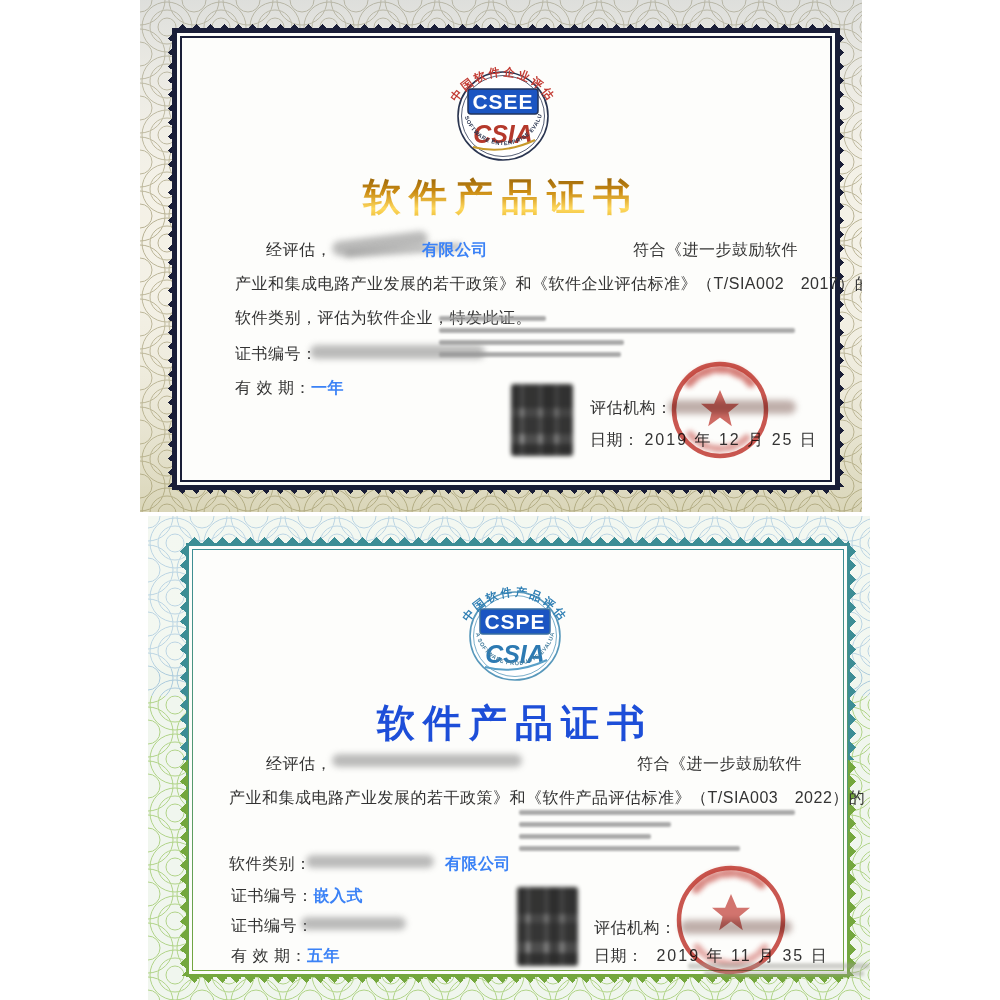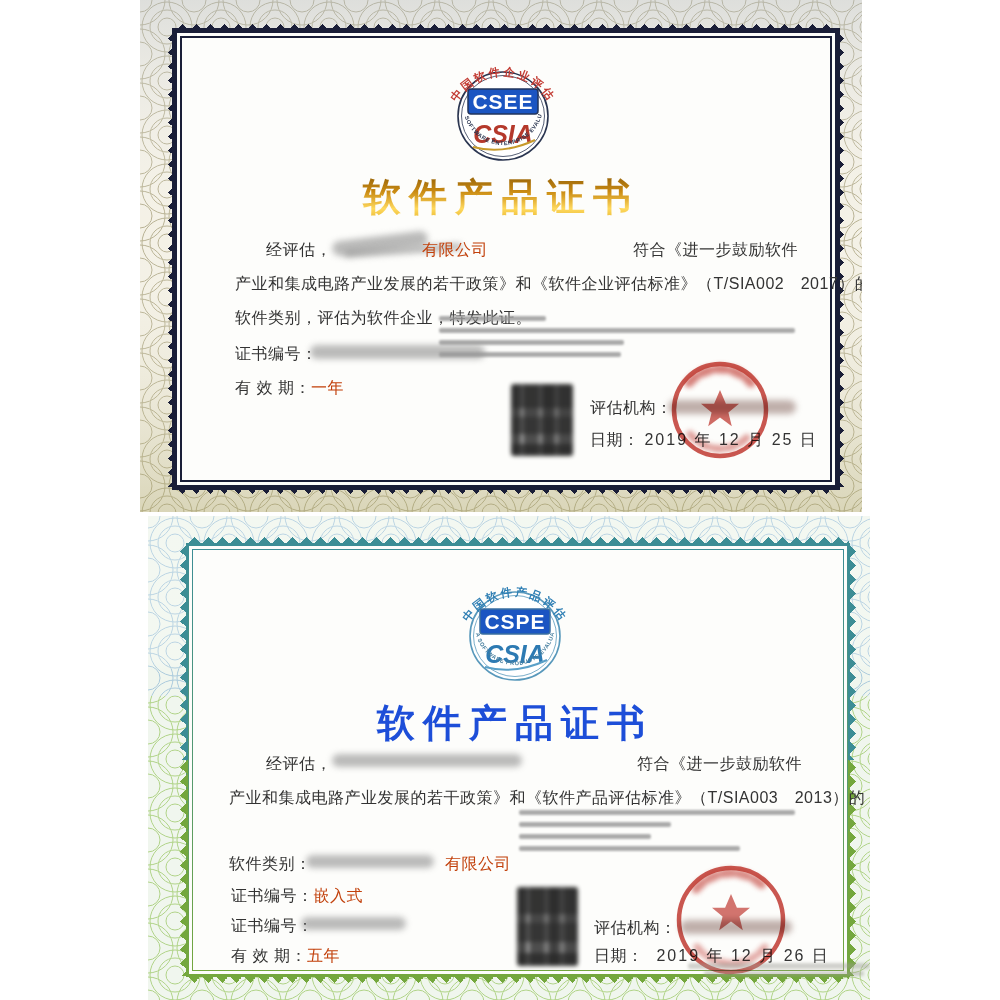--- a/index.html
+++ b/index.html
@@ -32,21 +32,21 @@
   .teeth.l{top:-2px;bottom:-2px;left:-9px;width:8px;
     background:conic-gradient(from 45deg at 0% 50%,var(--c) 0 90deg,transparent 0);
     background-size:8px 14px;background-repeat:repeat-y;}
   .teeth.r{top:-2px;bottom:-2px;right:-9px;width:8px;
     background:conic-gradient(from 225deg at 100% 50%,var(--c) 0 90deg,transparent 0);
     background-size:8px 14px;background-repeat:repeat-y;}
   .teeth.half-top{bottom:50%;}
   .teeth.half-bot{top:50%;}
   
   .txt{position:absolute;font-size:16px;color:#333;letter-spacing:.5px;white-space:nowrap;line-height:1.3;}
-  .bold{font-weight:400;color:#c2410c;}
+  .bold{font-weight:700;color:#3b82f6;}
   .title{position:absolute;text-align:center;font-weight:900;font-size:38px;letter-spacing:8px;white-space:nowrap;}
   .title.gold{
     color:#c8921a;
     background:linear-gradient(180deg,#8a5a08 0%,#c98a12 38%,#ffd95e 72%,#e0ad24 100%);
     -webkit-background-clip:text;background-clip:text;-webkit-text-fill-color:transparent;
   }
   .title.ink{color:#1d4ed8;}
   
   .sm{position:absolute;background:#787878;opacity:.5;filter:blur(3px);border-radius:8px;}
   .sm.warm{background:#8d6f68;opacity:.55;}
@@ -238,21 +238,21 @@
         <textPath href="#arcBotP" startOffset="50%" text-anchor="middle">CHINA SOFTWARE PRODUCTS EVALUATION</textPath>
       </text>
     </svg>
   </div>
 
   <div class="title ink" style="left:38px;top:182px;width:658px">软件产品证书</div>
 
   <div class="txt" style="left:118px;top:238px">经评估，</div>
   <div class="sm" style="left:184px;top:238px;width:190px;height:13px"></div>
   <div class="txt" style="left:489px;top:238px">符合《进一步鼓励软件</div>
-  <div class="txt" style="left:81px;top:272px">产业和集成电路产业发展的若干政策》和《软件产品评估标准》（T/SIA003　2013）的</div>
+  <div class="txt" style="left:81px;top:272px">产业和集成电路产业发展的若干政策》和《软件产品评估标准》（T/SIA003　2022）的</div>
 
   <div class="txt" style="left:81px;top:338px">软件类别：</div>
   <div class="sm" style="left:158px;top:339px;width:128px;height:13px"></div>
   <div class="txt bold" style="left:297px;top:338px">有限公司</div>
 
   <div class="txt" style="left:83px;top:370px">
     <span>证书编号：</span><span class="bold">嵌入式</span>
   </div>
   <div class="txt" style="left:83px;top:400px">证书编号：</div>
   <div class="sm" style="left:153px;top:401px;width:105px;height:13px"></div>
@@ -266,21 +266,21 @@
     <div class="fp" style="width:48%"></div>
     <div class="fp" style="width:80%"></div>
   </div>
 
   <div class="qr" style="left:369px;top:371px;width:61px;height:79px"></div>
 
   <div class="txt" style="left:446px;top:402px">评估机构：</div>
   <div class="sm warm" style="left:532px;top:404px;width:112px;height:14px"></div>
   <div class="txt" style="left:446px;top:430px">
     <span>日期：</span>
-    <span style="margin-left:8px;letter-spacing:2px">2019 年 12 月 26 日</span>
+    <span style="margin-left:8px;letter-spacing:2px">2019 年 11 月 35 日</span>
   </div>
 
   <svg class="seal" style="left:525px;top:346px" width="116" height="116" viewBox="-58 -58 116 116">
     <circle r="52" fill="none" stroke="#c23b33" stroke-width="4.5" opacity="0.85"></circle>
     <path d="M0,-20 L5.9,-6.2 L19,-6.2 L8.4,2.4 L11.8,16.2 L0,7.6 L-11.8,16.2 L-8.4,2.4 L-19,-6.2 L-5.9,-6.2 Z" fill="#c23b33" opacity="0.7" transform="translate(0,-6)"></path>
     <path class="blurred-arc" d="M -35,-31 A 46 46 0 0 1 35,-31" stroke="#c23b33" stroke-width="9" stroke-linecap="round" stroke-dasharray="9 7" fill="none" opacity="0.6"></path>
     <path class="blurred-arc" d="M -34,27 A 43 43 0 0 0 34,27" stroke="#c23b33" stroke-width="7" stroke-linecap="round" stroke-dasharray="8 6" fill="none" opacity="0.45"></path>
   </svg>
 
   <div class="border-smudge" style="left:540px;top:447px;width:182px;height:6px"></div>

